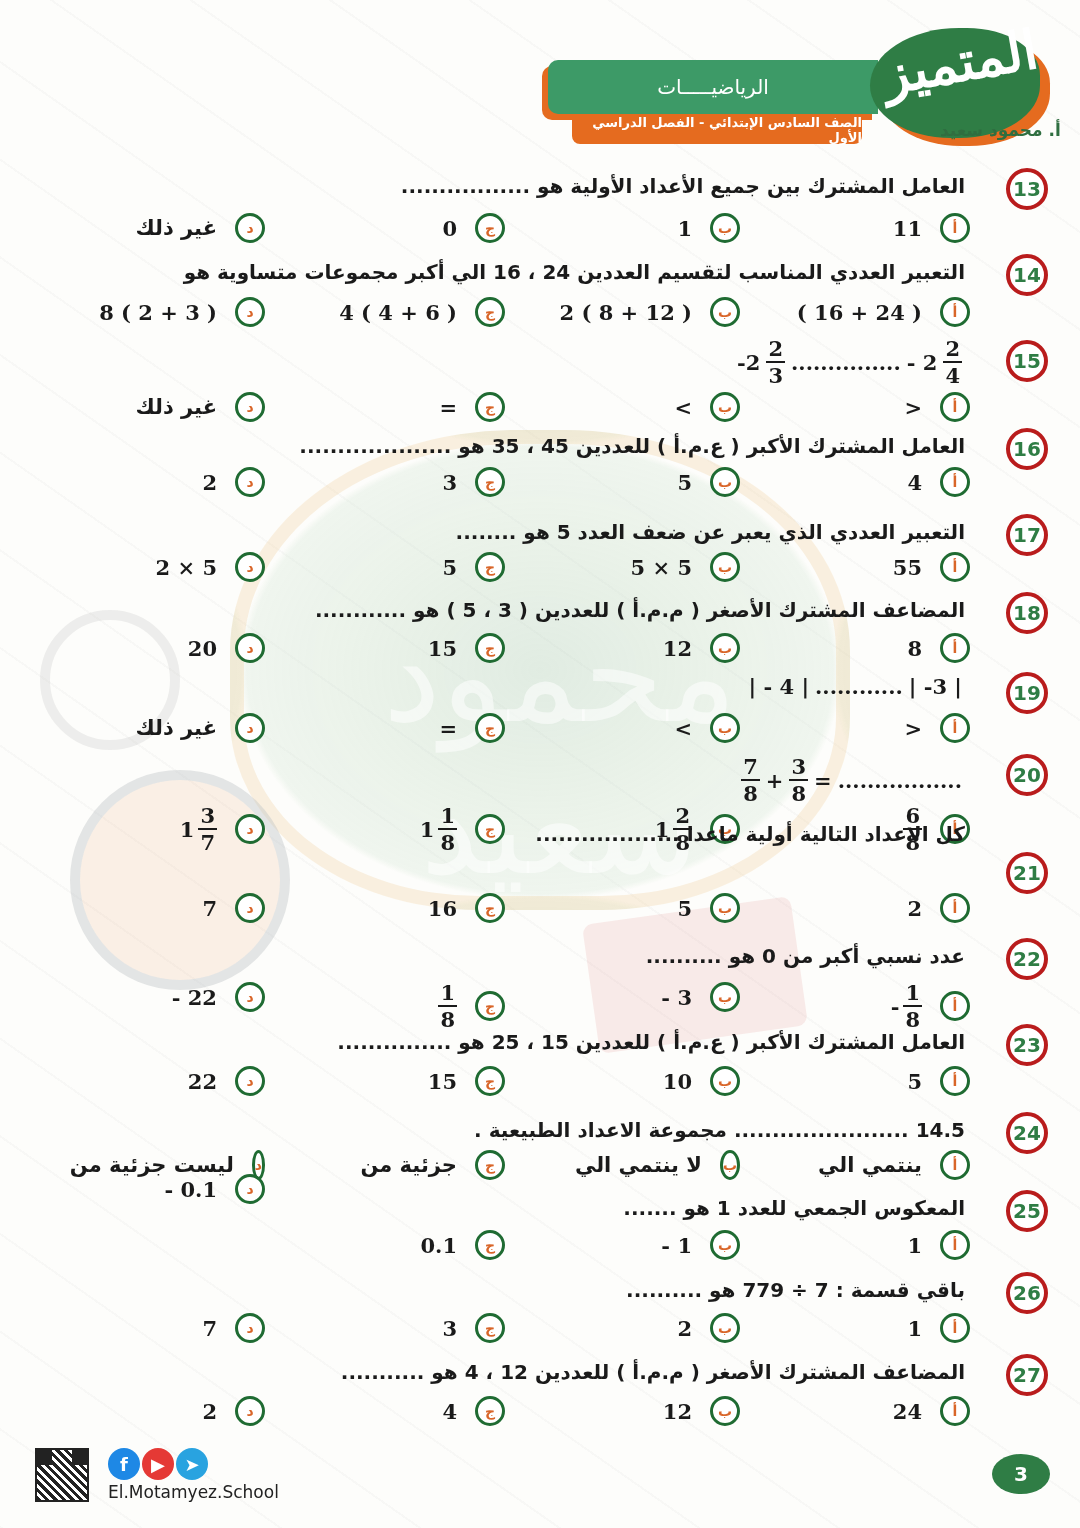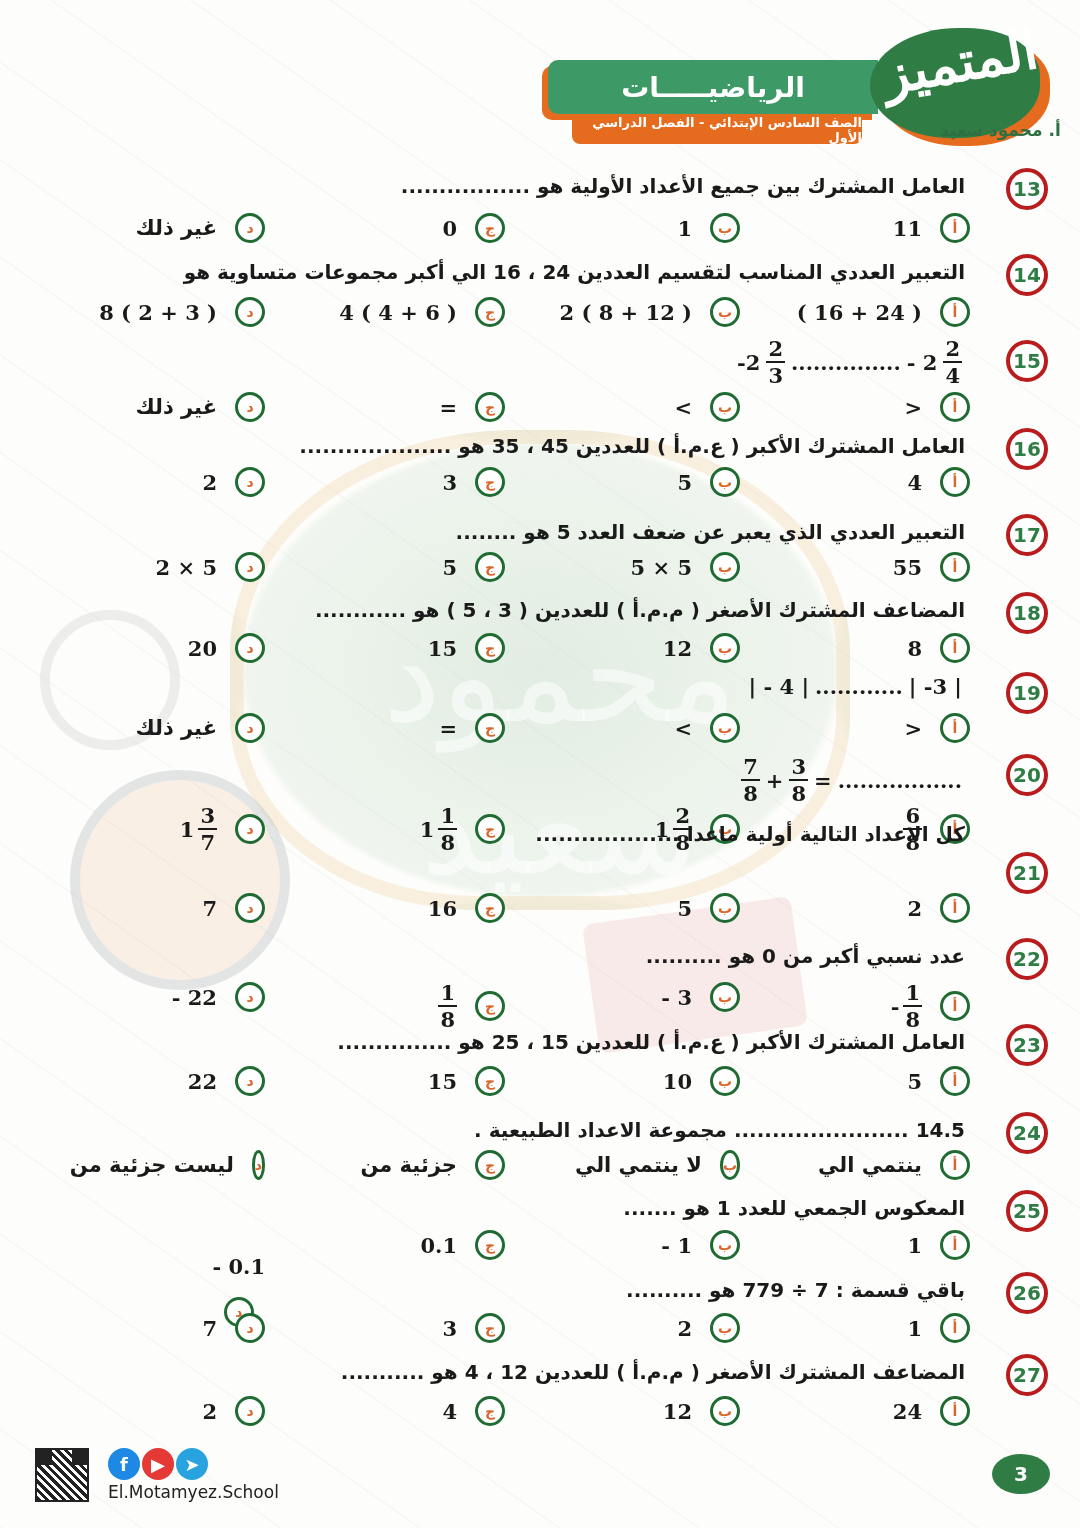--- a/index.html
+++ b/index.html
@@ -41,21 +41,21 @@
   }
 
   
   .header { position: absolute; left: 0; top: 0; width: 1080px; height: 165px; }
   .title-bar {
     position: absolute; left: 548px; top: 60px; width: 330px; height: 54px;
     background: #3d9a67; border-radius: 10px 0 0 10px;
     box-shadow: -6px 6px 0 #e56b1f;
     display: flex; align-items: center; justify-content: center;
   }
-  .title-text { font-family: "DejaVu Sans", sans-serif; font-weight: bold; font-size: 28px; color: #fff; direction: rtl; }
+  .title-text { font-family: "DejaVu Sans", sans-serif; font-weight: normal; font-size: 20px; color: #fff; direction: rtl; }
   .subtitle-bar {
     position: absolute; left: 572px; top: 116px; width: 290px; height: 28px;
     background: #e56b1f; border-radius: 0 0 8px 8px;
     display: flex; align-items: center; justify-content: center;
   }
   .subtitle-text { font-family: "DejaVu Sans", sans-serif; font-weight: bold; font-size: 13px; color: #fff; direction: rtl; }
   .logo-blob {
     position: absolute; left: 870px; top: 28px; width: 170px; height: 110px;
     background: #2f7d45; border-radius: 55% 45% 50% 50%;
     box-shadow: 10px 8px 0 #e56b1f;
@@ -429,21 +429,21 @@
       <span class="badge">أ</span>
     </div>
     <div class="opt" style="top: 1230px; right: 340px;">
       <span class="opt-val">- 1</span>
       <span class="badge">ب</span>
     </div>
     <div class="opt" style="top: 1230px; right: 575px;">
       <span class="opt-val">0.1</span>
       <span class="badge">ج</span>
     </div>
-    <div class="opt" style="top: 1254px; right: 815px; flex-direction: column;">
+    <div class="opt" style="top: 1174px; right: 815px;">
       <span class="opt-val">- 0.1</span>
       <span class="badge">د</span>
     </div>
     <div class="q-num" style="top: 1272px;">26</div>
     <div class="q-text" style="top: 1278px;">باقي قسمة : 7 ÷ 779 هو ..........</div>
     <div class="opt" style="top: 1313px; right: 110px;">
       <span class="opt-val">1</span>
       <span class="badge">أ</span>
     </div>
     <div class="opt" style="top: 1313px; right: 340px;">

